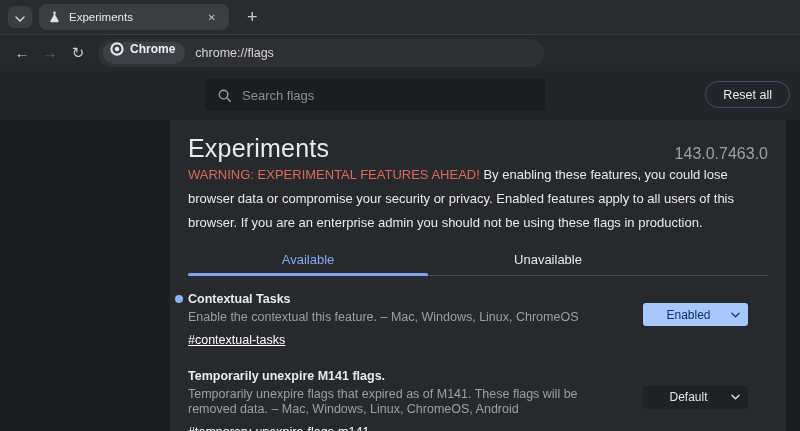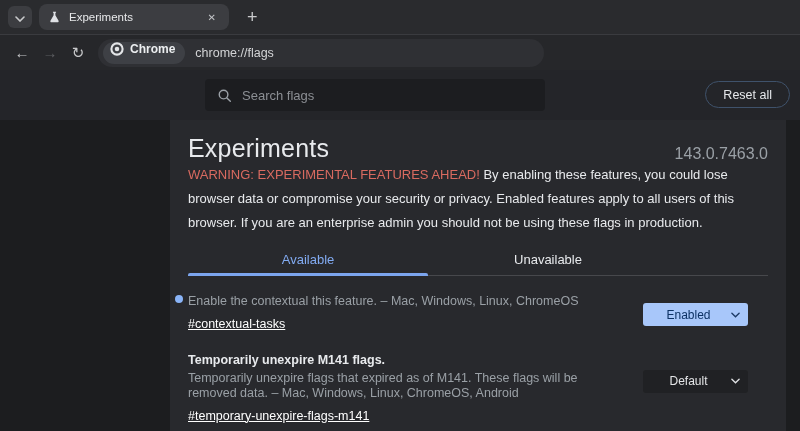--- a/index.html
+++ b/index.html
@@ -137,20 +137,21 @@
         <div class="tabs-inner">
           <div class="ptab active">Available</div>
           <div class="ptab">Unavailable</div>
         </div>
       </div>
 
       <div class="flag-row first">
         <div class="flag-info">
           <div class="flag-title">
             <span class="flag-dot"></span>
+            <span>Contextual Tasks</span>
           </div>
           <div class="flag-desc">Enable the contextual this feature. – Mac, Windows, Linux, ChromeOS</div>
           <a class="flag-link">#contextual-tasks</a>
         </div>
         <div class="select-col">
           <div class="select-wrap select-enabled">
             <select>
               <option selected="">Enabled</option>
             </select>
             <span class="sel-chevron">

